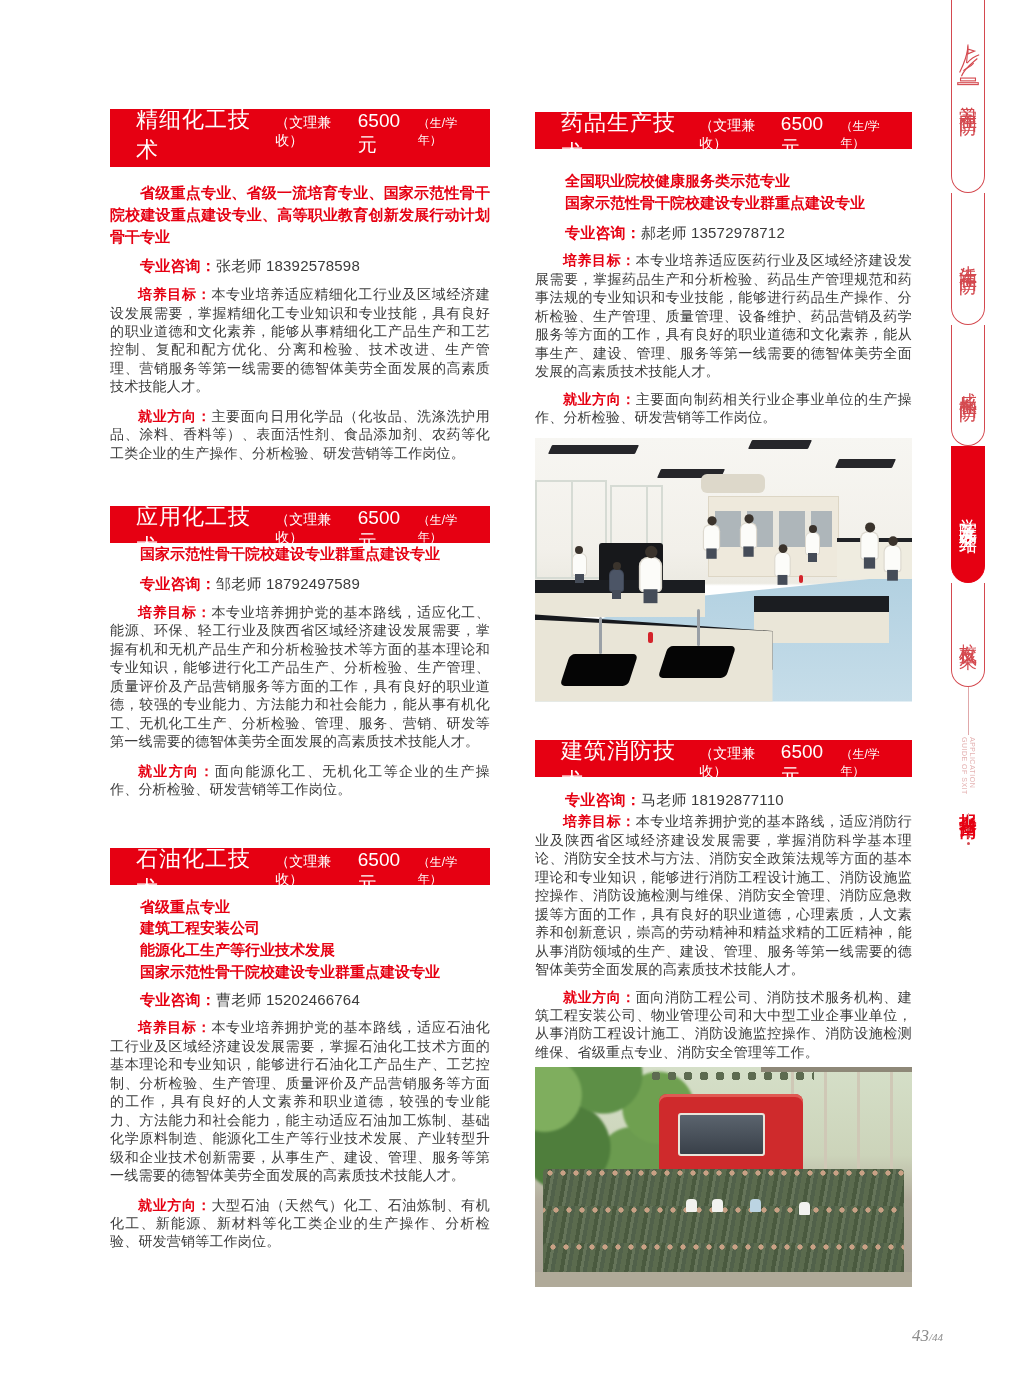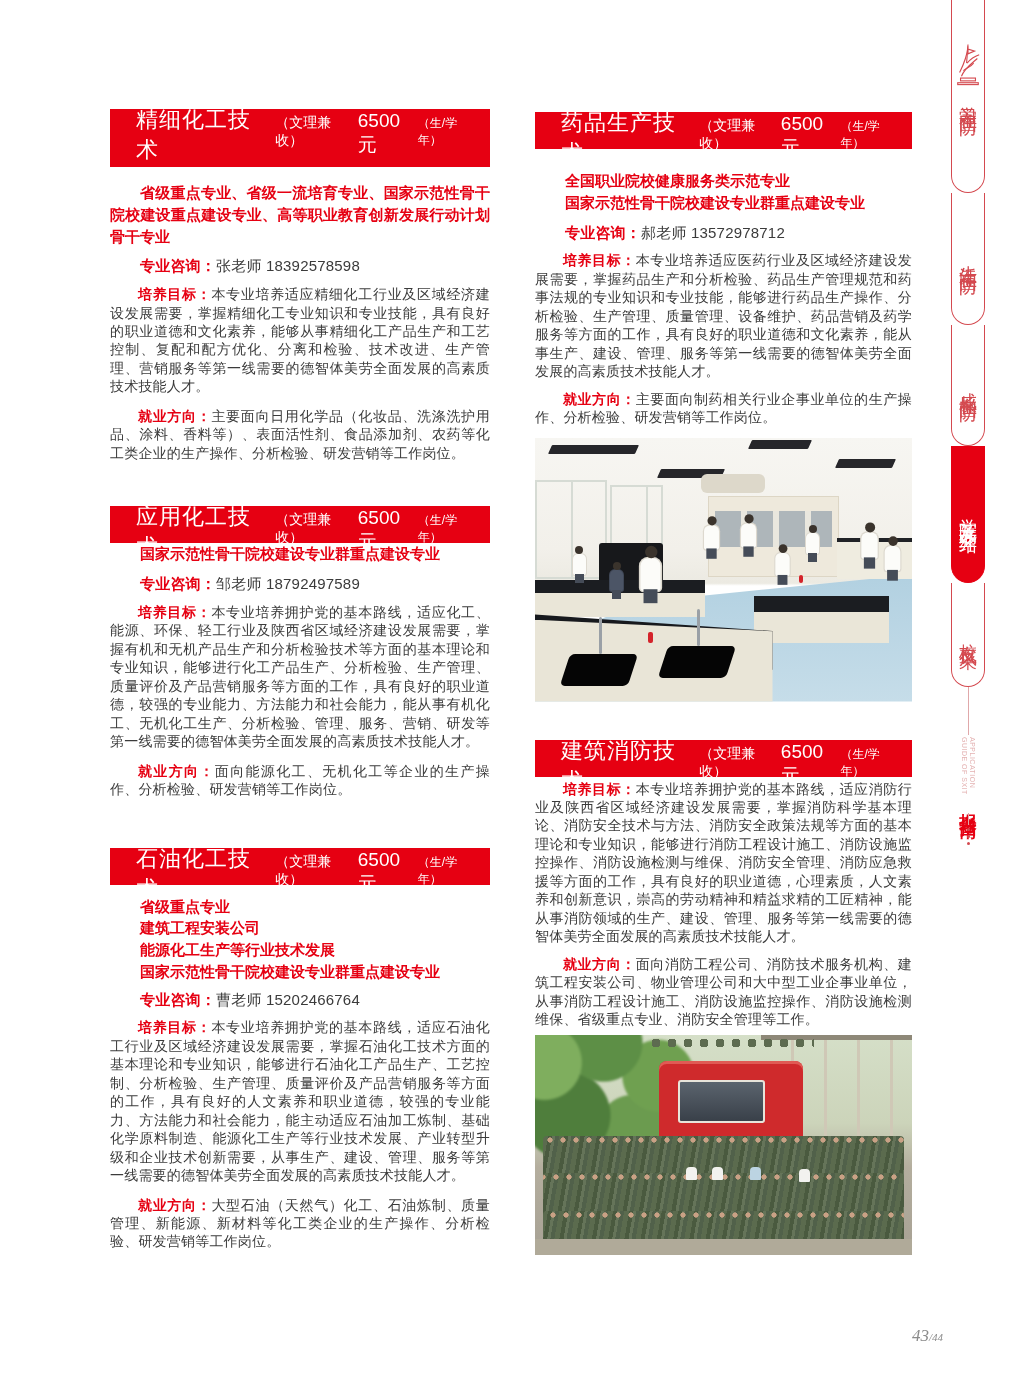--- a/index.html
+++ b/index.html
@@ -151,21 +151,21 @@
         <span class="fee">6500元</span>
         <span class="fee-unit">（生/学年）</span>
       </div>
     </header>
     <p class="badge" style="margin-top:11px">省级重点专业</p>
     <p class="badge">建筑工程安装公司</p>
     <p class="badge">能源化工生产等行业技术发展</p>
     <p class="badge">国家示范性骨干院校建设专业群重点建设专业</p>
     <p class="line" style="margin-top:7px"><span class="lbl">专业咨询：</span><span>曹老师 15202466764</span></p>
     <p class="para" style="margin-top:9px"><span class="lbl">培养目标：</span><span>本专业培养拥护党的基本路线，适应石油化工行业及区域经济建设发展需要，掌握石油化工技术方面的基本理论和专业知识，能够进行石油化工产品生产、工艺控制、分析检验、生产管理、质量评价及产品营销服务等方面的工作，具有良好的人文素养和职业道德，较强的专业能力、方法能力和社会能力，能主动适应石油加工炼制、基础化学原料制造、能源化工生产等行业技术发展、产业转型升级和企业技术创新需要，从事生产、建设、管理、服务等第一线需要的德智体美劳全面发展的高素质技术技能人才。</span></p>
-    <p class="para" style="margin-top:11px"><span class="lbl">就业方向：</span><span>大型石油（天然气）化工、石油炼制、质量管理、新能源、新材料等化工类企业的生产操作、分析检验、研发营销等工作岗位。</span></p>
+    <p class="para" style="margin-top:11px"><span class="lbl">就业方向：</span><span>大型石油（天然气）化工、石油炼制、有机化工、新能源、新材料等化工类企业的生产操作、分析检验、研发营销等工作岗位。</span></p>
   </div>
 
   <div class="col col-right">
 
     <header class="sec-header h1" style="margin-top:112px">
       <div class="hdr-row">
         <span class="sec-title">药品生产技术</span>
         <span class="sec-sub">（文理兼收）</span>
         <span class="sp"></span>
         <span class="fee">6500元</span>
@@ -217,20 +217,21 @@
 
     <header class="sec-header h1" style="margin-top:38px">
       <div class="hdr-row">
         <span class="sec-title">建筑消防技术</span>
         <span class="sec-sub">（文理兼收）</span>
         <span class="sp"></span>
         <span class="fee">6500元</span>
         <span class="fee-unit">（生/学年）</span>
       </div>
     </header>
+    <p class="line" style="margin-top:13px"><span class="lbl">专业咨询：</span><span>马老师 18192877110</span></p>
     <p class="para" style="margin-top:3px"><span class="lbl">培养目标：</span><span>本专业培养拥护党的基本路线，适应消防行业及陕西省区域经济建设发展需要，掌握消防科学基本理论、消防安全技术与方法、消防安全政策法规等方面的基本理论和专业知识，能够进行消防工程设计施工、消防设施监控操作、消防设施检测与维保、消防安全管理、消防应急救援等方面的工作，具有良好的职业道德，心理素质，人文素养和创新意识，崇高的劳动精神和精益求精的工匠精神，能从事消防领域的生产、建设、管理、服务等第一线需要的德智体美劳全面发展的高素质技术技能人才。</span></p>
     <p class="para" style="margin-top:9px"><span class="lbl">就业方向：</span><span>面向消防工程公司、消防技术服务机构、建筑工程安装公司、物业管理公司和大中型工业企事业单位，从事消防工程设计施工、消防设施监控操作、消防设施检测维保、省级重点专业、消防安全管理等工作。</span></p>
 
     <div class="photo photo-group" style="margin-top:6px">
       <div class="trees"></div>
       <div class="wall"></div>
       <div class="truck">
         <div class="windshield"></div>
         <div class="grill"></div>
       </div>

